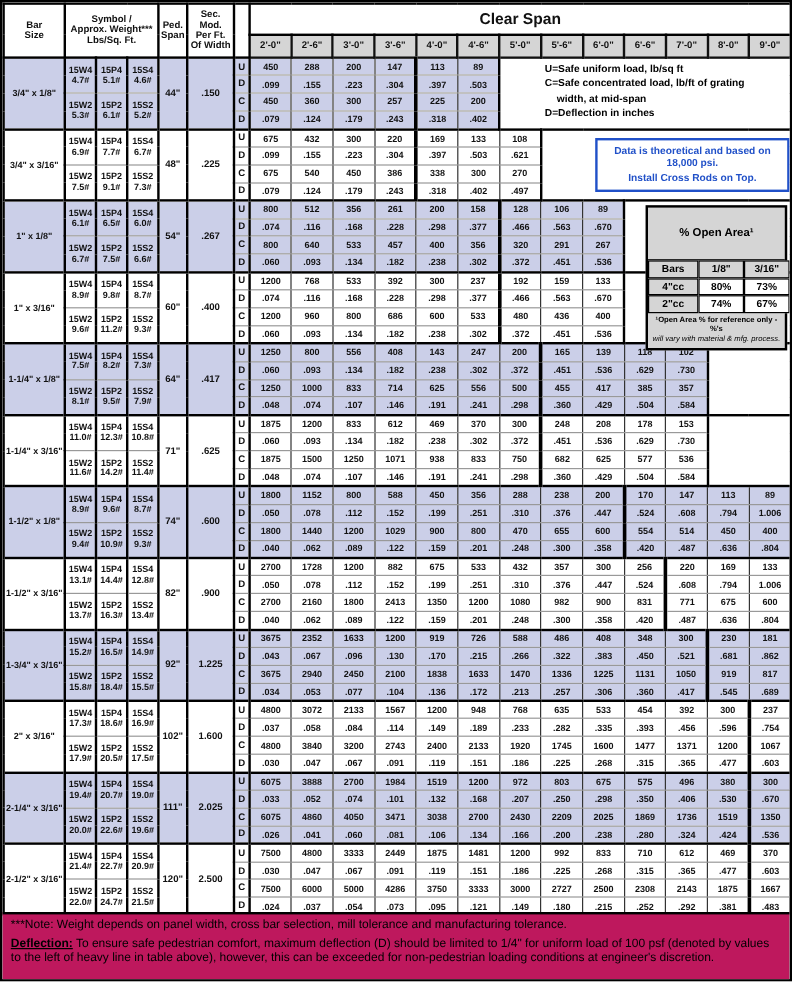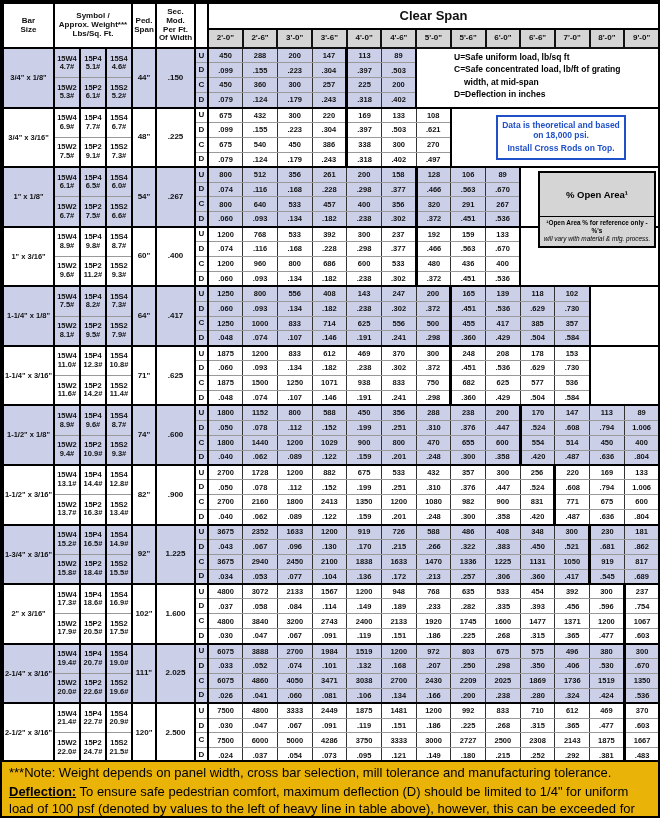--- a/index.html
+++ b/index.html
@@ -23,36 +23,36 @@
   tr.gtop td{border-top:2px solid #000;}
   td.hv{border-right:3px solid #000 !important;}
   td.dend{border-right:2px solid #000;}
   td.bh{border-bottom:2.5px solid #000;}
   td.fill{border-top:none;border-bottom:none;border-right:none;background:#fff;}
   td.sh{background:#cbcfe8;}
   
   .legend{position:absolute;left:452px;top:49px;width:208px;font-size:8.5px;font-weight:bold;
           line-height:1.45;text-align:left;color:#000;}
   .legend .ind{padding-left:10px;}
-  .bluebox{position:absolute;left:494px;top:113px;width:130px;height:45px;border:2px solid #2050c8;
+  .bluebox{position:absolute;left:494px;top:113px;width:162px;height:45px;border:2px solid #2050c8;
            box-sizing:border-box;display:flex;flex-direction:column;justify-content:center;gap:3px;
            font-size:8.5px;font-weight:bold;color:#2050c8;text-align:center;line-height:1.15;background:#fff;}
   .openarea{position:absolute;left:536px;top:169px;width:118px;border:2px solid #000;background:#d5d5d5;
             box-sizing:border-box;}
   .openarea .oa-title{font-size:9.5px;font-weight:bold;text-align:center;padding:16px 0;border-bottom:1px solid #000;}
   .oa-grid{display:grid;grid-template-columns:42px 38px 38px;}
   .oa-grid div{border:1px solid #000;font-size:8.5px;font-weight:bold;text-align:center;
                padding:2px 0;line-height:1;}
   .oa-grid .hd,.oa-grid .lb{background:#d5d5d5;}
   .oa-grid .vl{background:#fff;}
   .oa-foot{font-size:6.4px;text-align:center;padding:2px 2px 3px;line-height:1.25;font-weight:bold;}
   .oa-foot .it{font-style:italic;font-weight:normal;display:block;}
   
-  .notes{position:absolute;left:0;right:0;top:758px;bottom:0;background:#eab308;border-top:2.5px solid #000;
-         box-sizing:border-box;padding:3px 7px 2px;font-size:13px;line-height:1.25;text-align:left;color:#000;}
+  .notes{position:absolute;left:0;right:0;top:758px;bottom:0;background:#be185d;border-top:2.5px solid #000;
+         box-sizing:border-box;padding:3px 7px 2px;font-size:10px;line-height:1.25;text-align:left;color:#000;}
   .notes p{margin:0 0 3px 0;}
   .notes .ul{font-weight:bold;text-decoration:underline;}
 </style>
 </head>
 <body>
 
 <div class="sheet">
 
   <table class="main">
     <colgroup>
@@ -1135,20 +1135,31 @@
     <div>D=Deflection in inches</div>
   </div>
 
   <div class="bluebox">
     <div>Data is theoretical and based on 18,000 psi.</div>
     <div>Install Cross Rods on Top.</div>
   </div>
 
   <div class="openarea">
     <div class="oa-title">% Open Area¹</div>
+    <div class="oa-grid">
+      <div class="hd">Bars</div>
+      <div class="hd">1/8"</div>
+      <div class="hd">3/16"</div>
+      <div class="lb">4"cc</div>
+      <div class="vl">80%</div>
+      <div class="vl">73%</div>
+      <div class="lb">2"cc</div>
+      <div class="vl">74%</div>
+      <div class="vl">67%</div>
+    </div>
     <div class="oa-foot">
       <span>¹Open Area % for reference only - %'s</span>
       <span class="it">will vary with material &amp; mfg. process.</span>
     </div>
   </div>
 
   <div class="notes">
     <p><span>***Note: Weight depends on panel width, cross bar selection, mill tolerance and manufacturing tolerance.</span></p>
     <p><span class="ul">Deflection:</span><span>  To ensure safe pedestrian comfort, maximum deflection (D) should be limited to 1/4" for uniform load of 100 psf (denoted by values to the left of heavy line in table above), however, this can be exceeded for non-pedestrian loading conditions at engineer's discretion.</span></p>
   </div>

